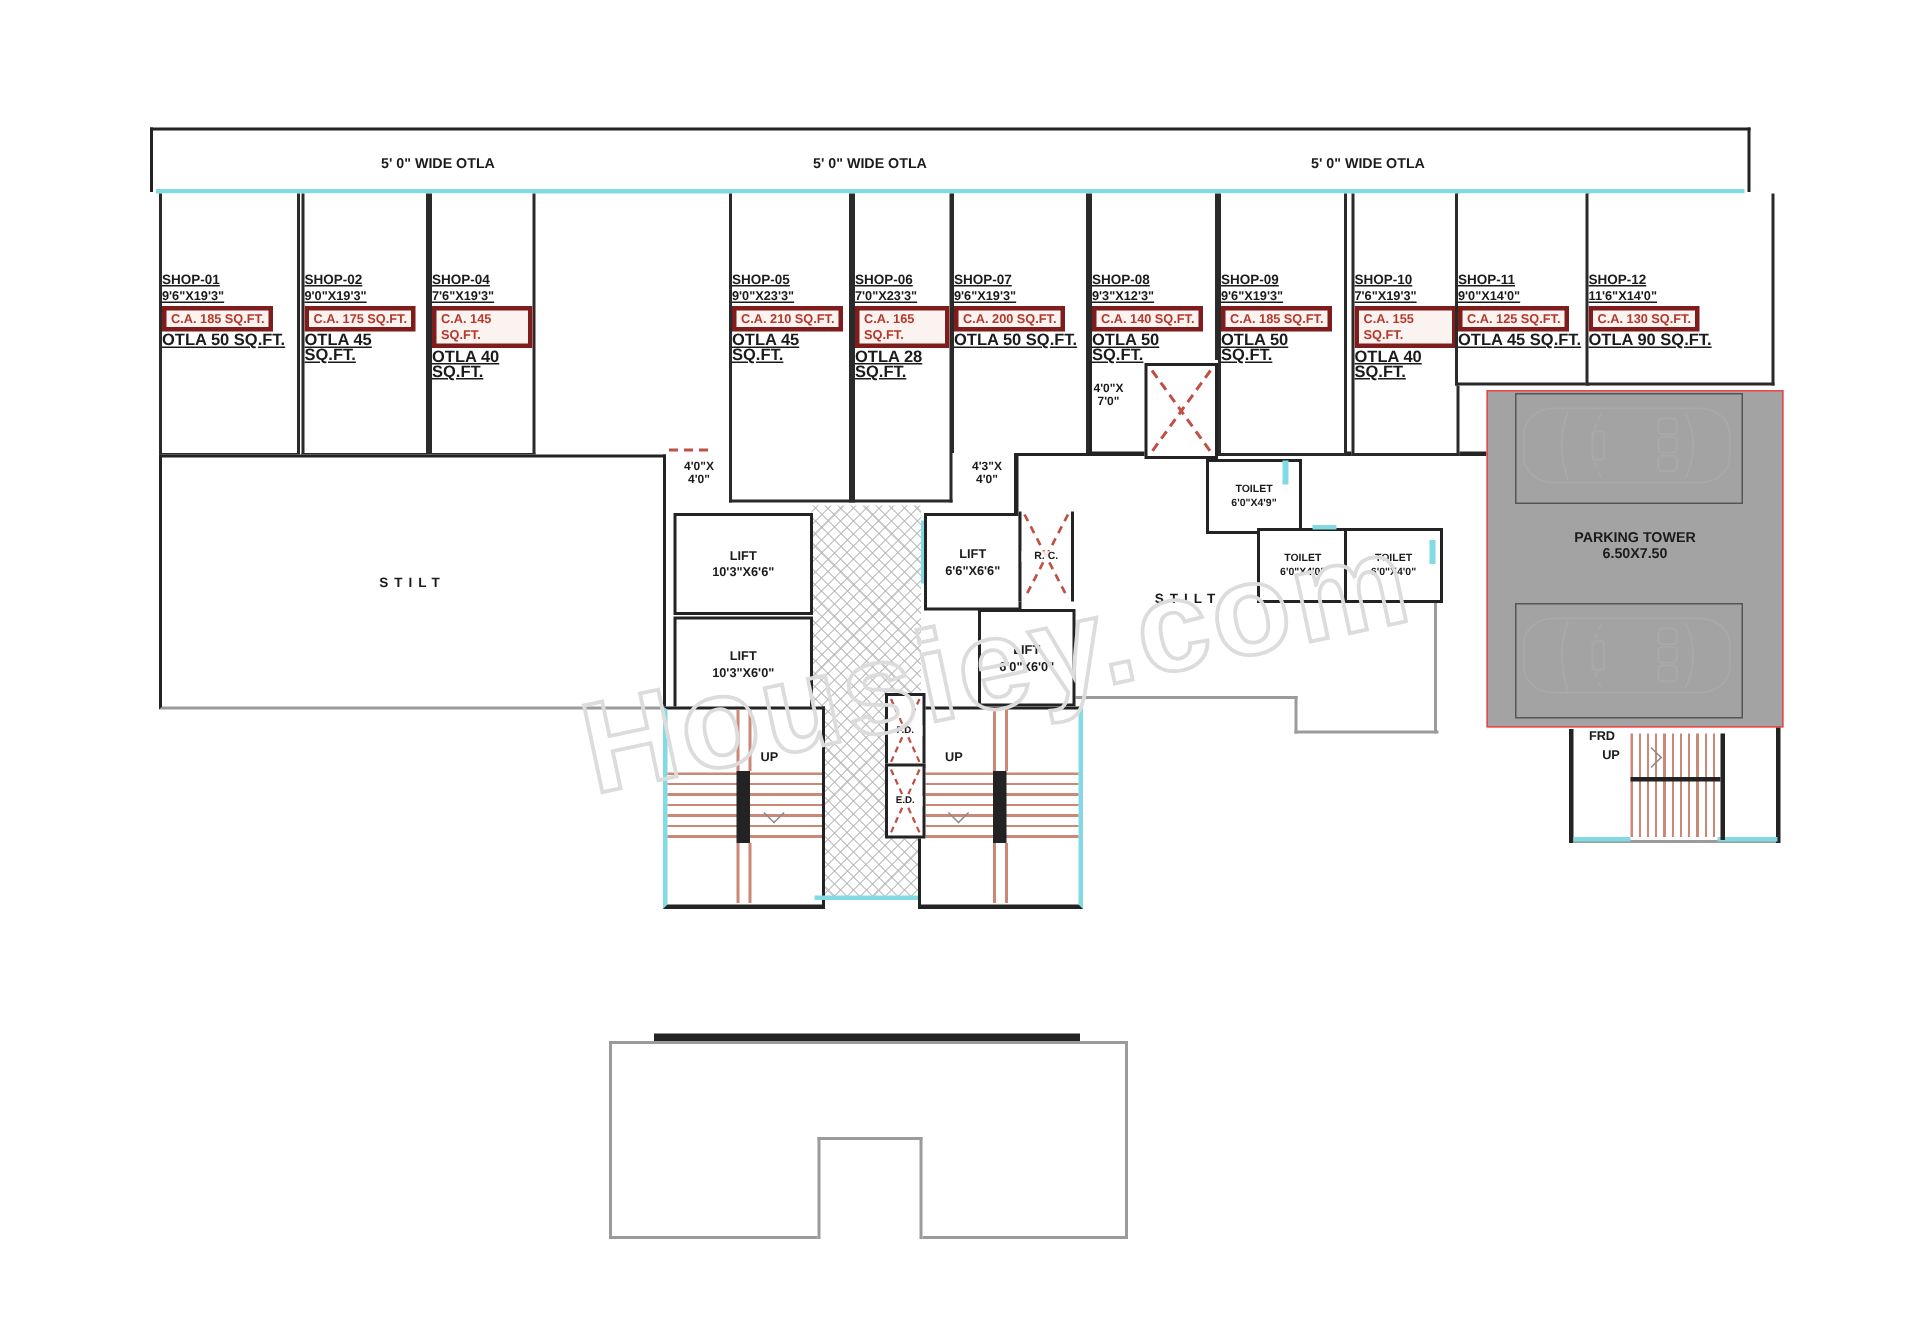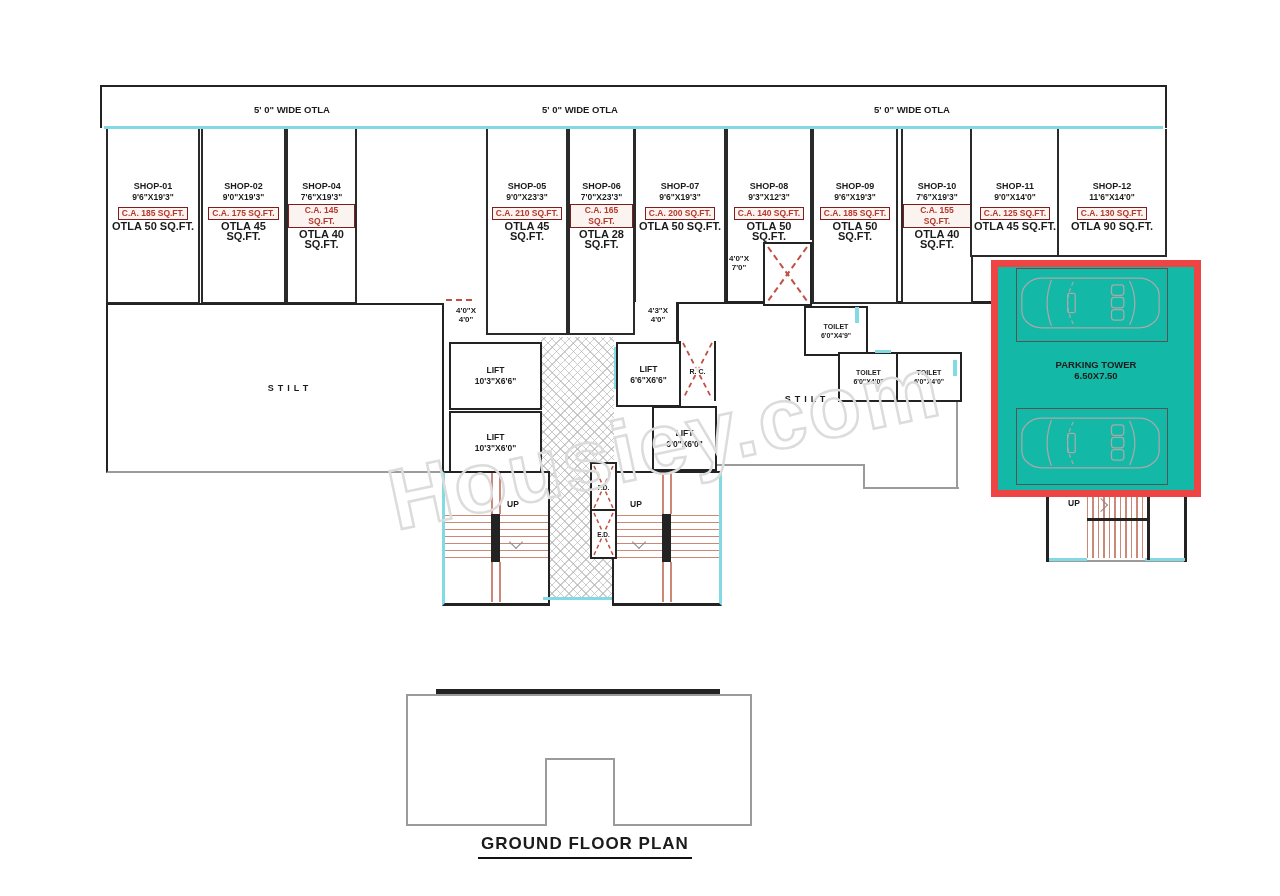--- a/index.html
+++ b/index.html
@@ -13,25 +13,25 @@
   .dashv{position:absolute;border-left:2px dashed #c15044;}
   .lbl{position:absolute;font-weight:bold;color:#1b1b1b;text-align:center;line-height:1.15;}
 
   
   .otla-band{position:absolute;left:100px;top:85px;width:1063px;height:41px;
              border:2px solid #232323;border-bottom:none;}
   .otla-lbl{position:absolute;top:17px;width:110px;text-align:center;font-size:9.5px;font-weight:bold;}
 
   
   .shop{position:absolute;top:129px;background:#fff;border:2px solid #2a2a2a;border-top:none;z-index:1;}
-  .shopinfo{position:absolute;top:52px;left:0;width:100%;text-align:center;}
+  .shopinfo{position:absolute;top:52px;left:0;width:100%;text-align:left;text-decoration:underline;}
   .s-name{font-size:9px;font-weight:bold;line-height:11px;}
   .s-dims{font-size:8.5px;font-weight:bold;line-height:10px;}
   .s-ca{display:inline-block;margin:2px 0 1px;padding:0 3px;font-size:8.5px;font-weight:bold;
-        color:#b5382c;background:#fbf3f0;border:1px solid #7f1d1d;line-height:11px;}
+        color:#b5382c;background:#fbf3f0;border:3px solid #7f1d1d;line-height:11px;}
   .s-otla{font-size:11px;font-weight:bold;line-height:10px;}
 
   
   .room{position:absolute;border:2px solid #232323;background:#fff;z-index:2;}
   .rm-lbl{position:absolute;left:0;width:100%;text-align:center;font-weight:bold;}
   .lift .rm-lbl{top:50%;transform:translateY(-50%);font-size:8.5px;line-height:11px;}
   .toilet .rm-lbl{top:50%;transform:translateY(-50%);font-size:7px;line-height:9px;}
 
   .hatch-x{position:absolute;left:541px;top:337px;width:73px;height:263px;z-index:0;
     background-image:repeating-linear-gradient(45deg,rgba(178,178,178,.65) 0 1px,transparent 1px 6px),
@@ -55,30 +55,30 @@
   .chev{position:absolute;width:9px;height:9px;border-right:1.5px solid #8a8a8a;border-bottom:1.5px solid #8a8a8a;}
 
   .duct{position:absolute;left:590px;width:23px;height:46px;border:2px solid #232323;background:#fff;z-index:3;}
   .duct svg{position:absolute;left:0;top:0;width:100%;height:100%;}
   .duct .rm-lbl{top:50%;transform:translateY(-50%);font-size:6.5px;background:rgba(255,255,255,.85);}
 
   .xbox{position:absolute;background:#fff;z-index:2;}
   .xbox svg{position:absolute;left:0;top:0;width:100%;height:100%;}
 
   
-  .stilt-lbl{letter-spacing:4px;font-size:9px;margin-left:15px;}
+  .stilt-lbl{letter-spacing:4px;font-size:9px;}
   .stilt-left{position:absolute;left:106px;top:303px;width:334px;height:166px;
               border:2px solid #232323;border-bottom:2px solid #9b9b9b;background:#fff;z-index:1;}
   .stilt-bottom{position:absolute;left:406px;top:694px;width:342px;height:128px;
                 border:2px solid #9b9b9b;background:#fff;z-index:1;}
   .notch{position:absolute;left:545px;top:758px;width:66px;height:66px;background:#fff;
          border:2px solid #9b9b9b;border-bottom:none;z-index:2;}
 
   
-  .tower{position:absolute;left:991px;top:260px;width:196px;height:223px;border:7px solid #ef4444;background:#14b8a6;z-index:1;}
+  .tower{position:absolute;left:991px;top:260px;width:196px;height:223px;border:1px solid #ef4444;background:#a3a3a3;z-index:1;}
   .stall{position:absolute;left:18px;width:150px;border:1.5px solid #555;}
   .carsvg{position:absolute;left:2px;top:2px;width:143px;height:64px;}
 
   .title-wrap{position:absolute;left:460px;top:834px;width:250px;text-align:center;}
   .title-text{display:inline-block;font-size:17px;font-weight:bold;letter-spacing:1px;
               border-bottom:2.5px solid #111;padding:0 3px 3px;}
 
   .wm{position:absolute;left:390px;top:452px;font-size:86px;font-weight:bold;letter-spacing:3px;
       color:transparent;-webkit-text-stroke:2.5px #dcdcdc;transform:rotate(-12deg);
       transform-origin:left center;white-space:nowrap;z-index:9;pointer-events:none;}
@@ -170,21 +170,21 @@
       </div>
   </div>
   <div class="shop" style="left:970px;width:86px;height:126px;">
     <div class="shopinfo">
         <div class="s-name">SHOP-11</div>
         <div class="s-dims">9'0"X14'0"</div>
         <div><span class="s-ca">C.A. 125 SQ.FT.</span></div>
         <div class="s-otla">OTLA 45 SQ.FT.</div>
       </div>
   </div>
-  <div class="shop" style="left:1057px;width:106px;height:126px;">
+  <div class="shop" style="left:1057px;width:106px;height:126px;padding-left:16px;">
     <div class="shopinfo">
         <div class="s-name">SHOP-12</div>
         <div class="s-dims">11'6"X14'0"</div>
         <div><span class="s-ca">C.A. 130 SQ.FT.</span></div>
         <div class="s-otla">OTLA 90 SQ.FT.</div>
       </div>
   </div>
 
   <div class="dashh" style="left:446px;top:299px;width:26px;"></div>
   <div class="dashh" style="left:637px;top:299px;width:38px;"></div>
@@ -371,19 +371,16 @@
   <div class="gline" style="left:1049px;top:560px;width:135px;height:2px;"></div>
   <div class="cyan" style="left:1049px;top:558px;width:38px;height:3px;"></div>
   <div class="cyan" style="left:1145px;top:558px;width:40px;height:3px;"></div>
   <div class="abs" style="left:1087px;top:489px;width:60px;height:69px;background-image:repeating-linear-gradient(90deg,#cc8877 0 1.5px,transparent 1.5px 5.5px);"></div>
   <div class="wall" style="left:1087px;top:518px;width:60px;height:3px;"></div>
   <div class="wall" style="left:1147px;top:489px;width:3px;height:71px;"></div>
   <div class="lbl" style="left:1052px;top:486px;width:32px;font-size:8.5px;">FRD</div>
   <div class="lbl" style="left:1062px;top:499px;width:24px;font-size:8.5px;">UP</div>
   <div class="chev" style="left:1096px;top:500px;transform:rotate(-45deg);"></div>
 
-  <div class="title-wrap">
-    <span class="title-text">GROUND FLOOR PLAN</span>
-  </div>
 
   <div class="wm">Housiey.com</div>
 
 </div>
 
 </body></html>

